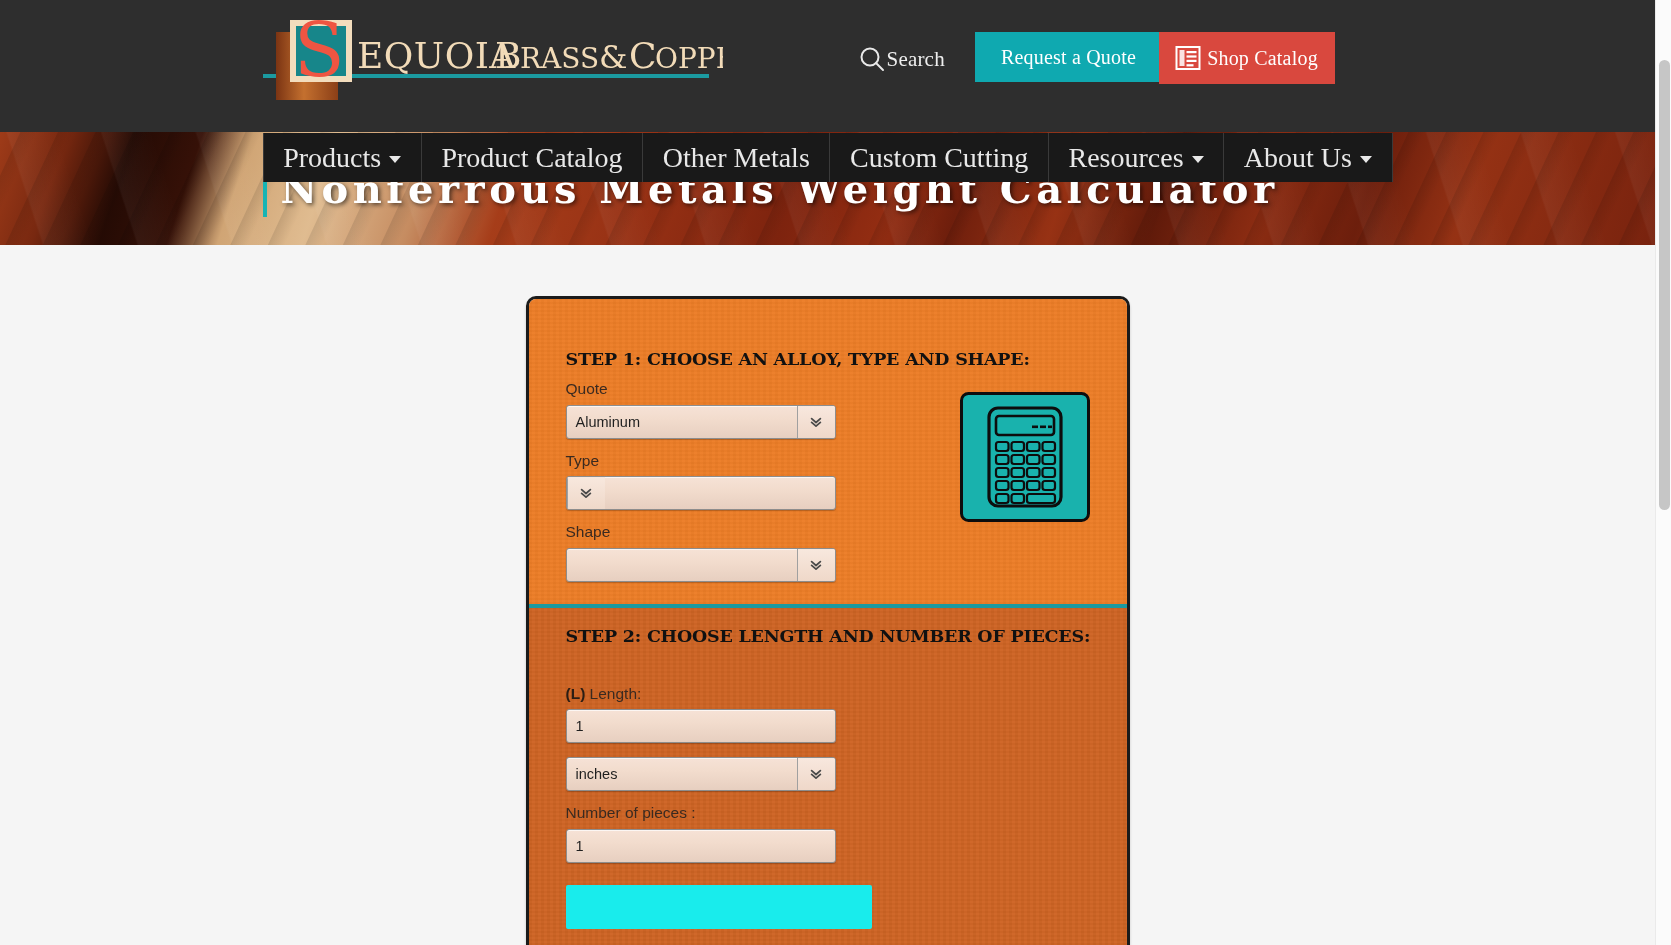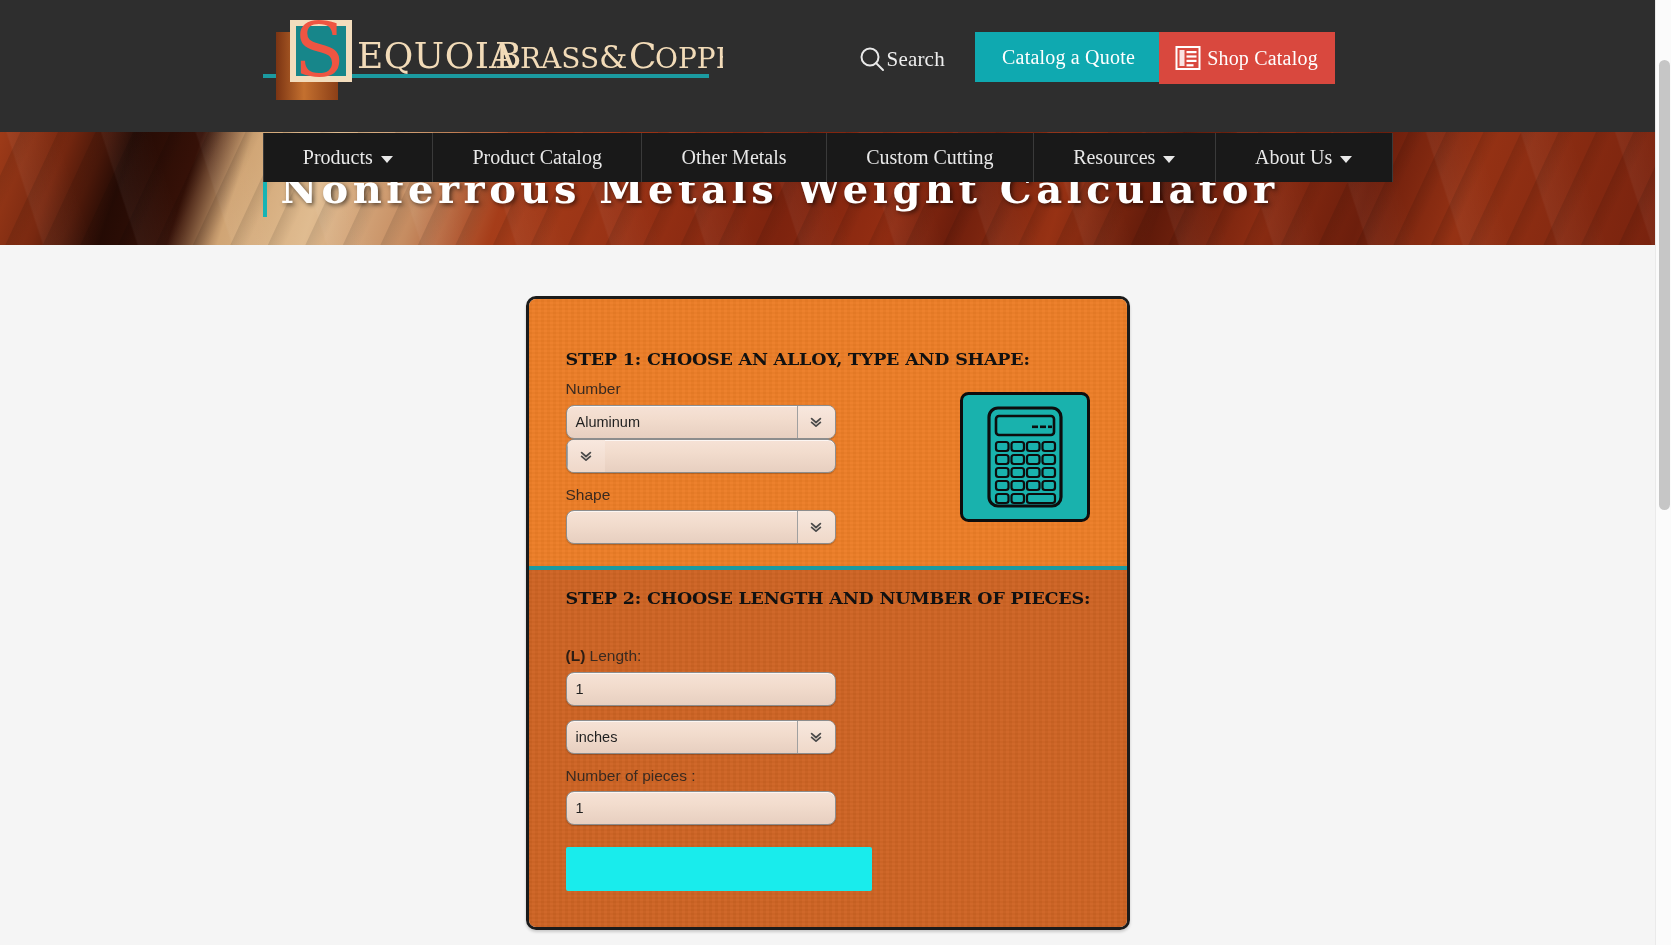--- a/index.html
+++ b/index.html
@@ -108,21 +108,21 @@
     display: flex;
     background: #191919;
     border-left: 1px solid #3a3a3a;
   }
   .nav-item {
     flex: 1 1 auto;
     display: flex; align-items: center; justify-content: center;
     gap: 8px;
     color: #e8e8e8;
     font-family: "Liberation Serif", serif;
-    font-size: 20px;
+    font-size: 28px;
     border-right: 1px solid #3a3a3a;
     cursor: pointer;
     white-space: nowrap;
     padding: 0 14px;
   }
   .caret {
     width: 0; height: 0;
     border-left: 6px solid transparent;
     border-right: 6px solid transparent;
     border-top: 7px solid #e8e8e8;
@@ -251,21 +251,21 @@
   }
   .field-label.spaced { margin-top: 13px; }
   .field-label b { font-weight: 700; color:#2b1d14; }
 
   
   .sel, .txt {
     position: relative;
     width: 270px;
     height: 34px;
     border: 1px solid #8d8d8d;
-    border-radius: 8px;
+    border-radius: 3px;
     background: linear-gradient(180deg, #f6e2d6 0%, #f2dccd 40%, #e7cfc0 100%);
     box-shadow: inset 0 1px 0 rgba(255,255,255,.7), 0 1px 1px rgba(0,0,0,.22);
     display: flex; align-items: center;
     overflow: hidden;
     cursor: pointer;
   }
   .sel-value, .txt-value {
     flex: 1 1 auto;
     padding-left: 9px;
     font-size: 14.5px;
@@ -362,21 +362,21 @@
         <div class="search-link">
           <span class="search-icon-wrap">
             <svg viewBox="0 0 30 30" width="30" height="30">
               <circle cx="13" cy="13" r="8.5" fill="none" stroke="#e9e9e9" stroke-width="2"></circle>
               <line x1="19" y1="19" x2="26" y2="26" stroke="#e9e9e9" stroke-width="2" stroke-linecap="round"></line>
             </svg>
           </span>
           <span class="search-label">Search</span>
         </div>
 
-        <button class="btn-quote">Catalog a Quote</button>
+        <button class="btn-quote">Request a Quote</button>
 
         <button class="btn-shop">
           <span class="shop-icon">
             <svg viewBox="0 0 26 26" width="26" height="26">
               <rect x="1.5" y="2" width="23" height="22" fill="none" stroke="#fff" stroke-width="2"></rect>
               <rect x="4.5" y="5" width="5" height="16" fill="#fff" opacity=".85"></rect>
               <rect x="11.5" y="6" width="10" height="2.2" fill="#fff"></rect>
               <rect x="11.5" y="10.4" width="10" height="2.2" fill="#fff"></rect>
               <rect x="11.5" y="14.8" width="10" height="2.2" fill="#fff"></rect>
               <rect x="11.5" y="19.2" width="7" height="2.2" fill="#fff"></rect>
@@ -420,31 +420,32 @@
         <h1 class="hero-title">Nonferrous Metals Weight Calculator</h1>
       </div>
     </div>
 
     <div class="main">
       <div class="calc-card">
 
         <div class="step1">
           <div class="step-title">STEP 1: CHOOSE AN ALLOY, TYPE AND SHAPE:</div>
 
-          <div class="field-label">Number</div>
+          <div class="field-label">Quote</div>
           <div class="sel">
             <span class="sel-value">Aluminum</span>
             <span class="sel-arrow">
               <svg viewBox="0 0 16 16" width="14" height="14">
                 <path d="M3 4.2 L8 8.6 L13 4.2" fill="none" stroke="#4a4a4a" stroke-width="2" stroke-linecap="round" stroke-linejoin="round"></path>
                 <path d="M3 8.4 L8 12.8 L13 8.4" fill="none" stroke="#4a4a4a" stroke-width="2" stroke-linecap="round" stroke-linejoin="round"></path>
               </svg>
             </span>
           </div>
 
+          <div class="field-label spaced">Type</div>
           <div class="sel">
             <span class="sel-arrow">
               <svg viewBox="0 0 16 16" width="14" height="14">
                 <path d="M3 4.2 L8 8.6 L13 4.2" fill="none" stroke="#4a4a4a" stroke-width="2" stroke-linecap="round" stroke-linejoin="round"></path>
                 <path d="M3 8.4 L8 12.8 L13 8.4" fill="none" stroke="#4a4a4a" stroke-width="2" stroke-linecap="round" stroke-linejoin="round"></path>
               </svg>
             </span>
           </div>
 
           <div class="field-label spaced">Shape</div>

